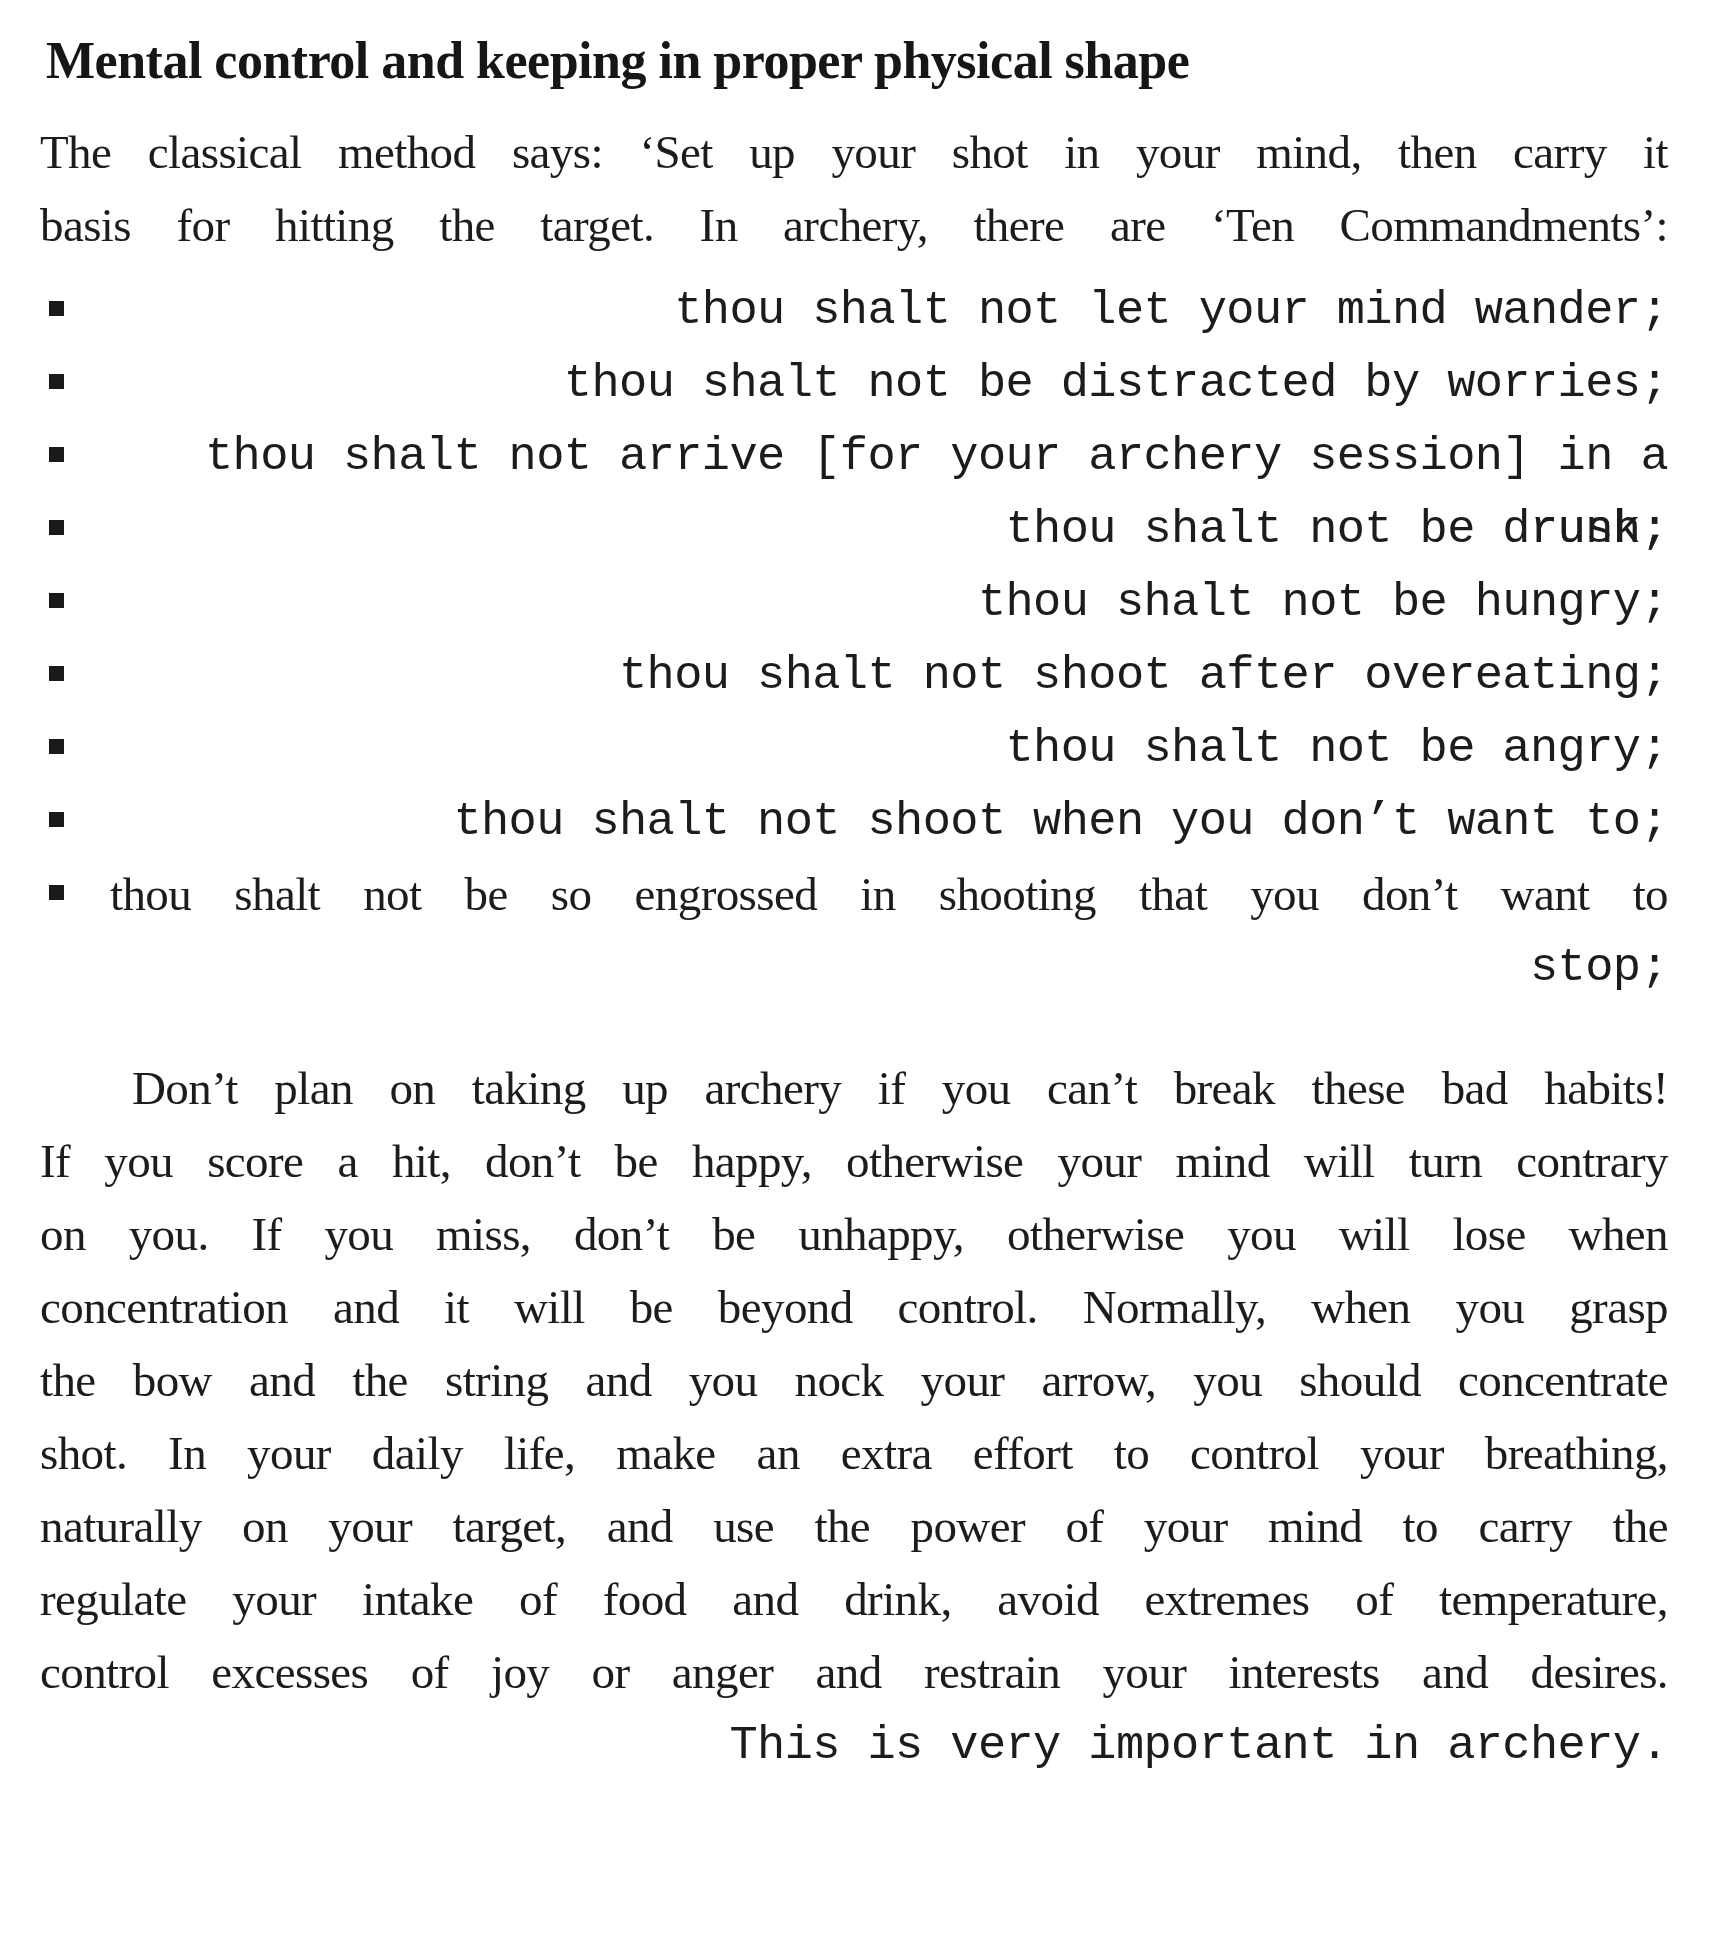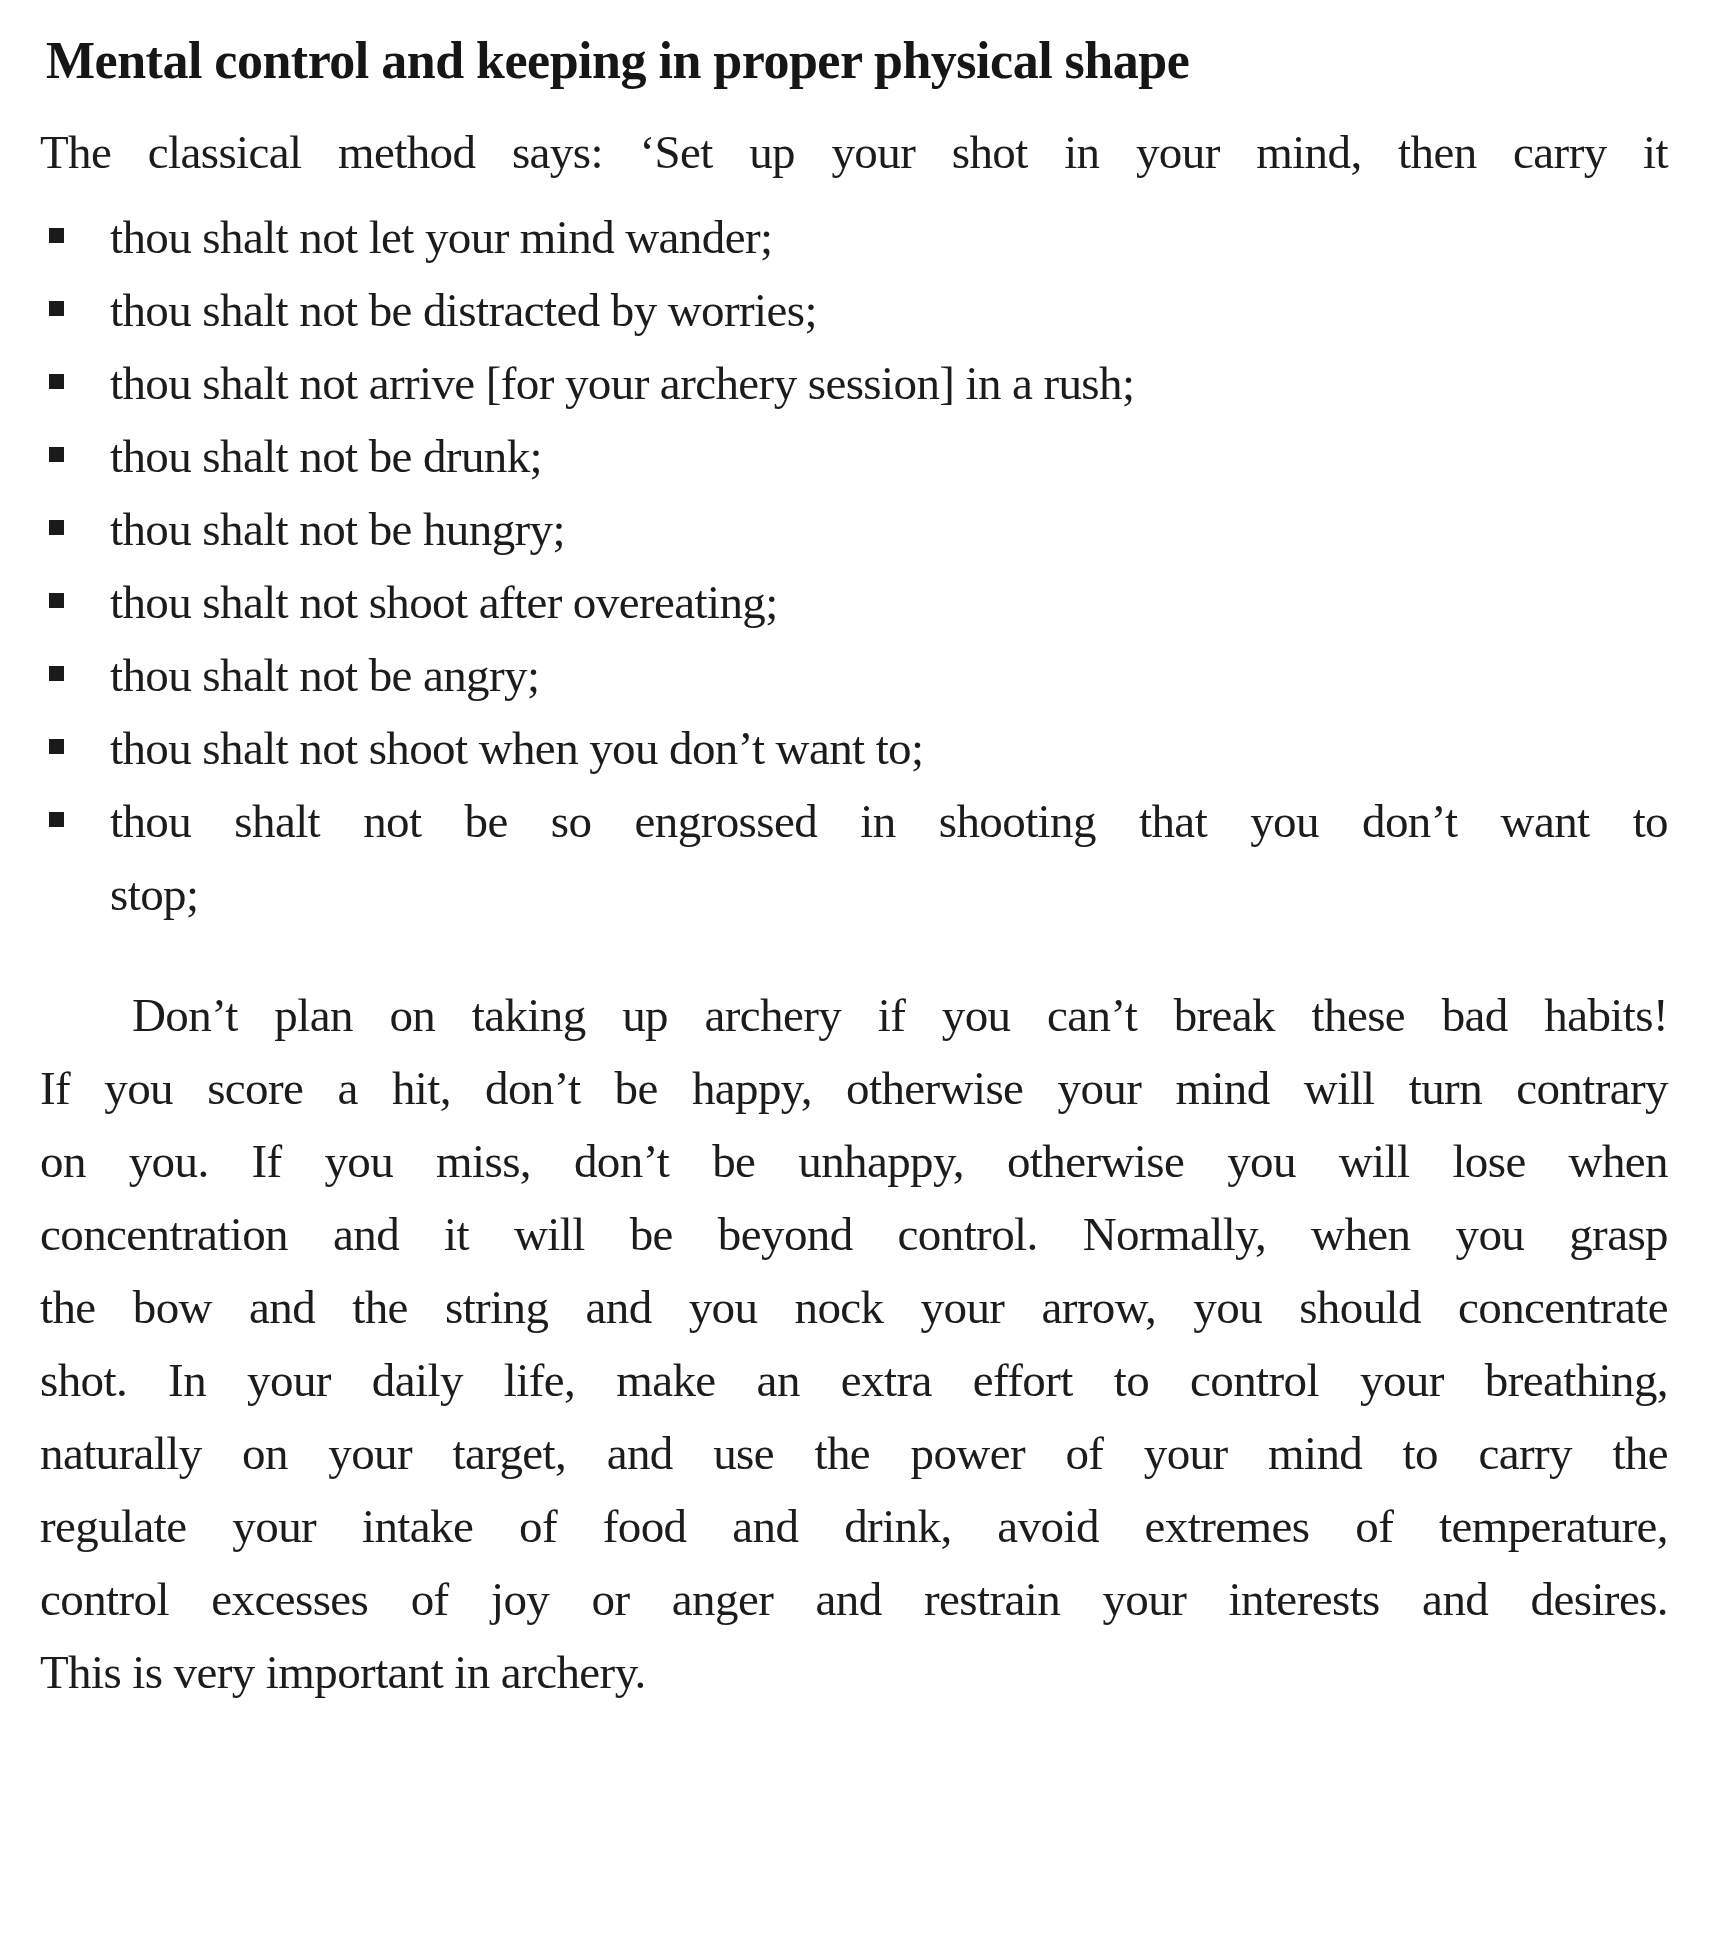--- a/index.html
+++ b/index.html
@@ -36,21 +36,22 @@
     height: 73px;
     line-height: 73px;
   }
   
   .j {
     text-align: justify;
     text-align-last: justify;
   }
   
   .l {
-    text-align: left;
+    text-align: right;
+    font-family: Liberation Mono, monospace;
   }
   .intro {
     margin-top: 24px;
   }
   .bullets {
     margin-top: 12px;
   }
   .bullet-row {
     display: flex;
     align-items: flex-start;
@@ -79,20 +80,21 @@
 </style>
 </head>
 <body>
 
 <div class="page">
 
   <div class="heading">Mental control and keeping in proper physical shape</div>
 
   <div class="intro body-text">
     <div class="line j">The classical method says: ‘Set up your shot in your mind, then carry it</div>
+    <div class="line j">basis for hitting the target. In archery, there are ‘Ten Commandments’:</div>
   </div>
 
   <div class="bullets body-text">
 
     <div class="bullet-row">
       <span class="bullet-marker">
           <span class="bullet-square"></span>
         </span>
       <div class="bullet-text">
         <div class="line l">thou shalt not let your mind wander;</div>

